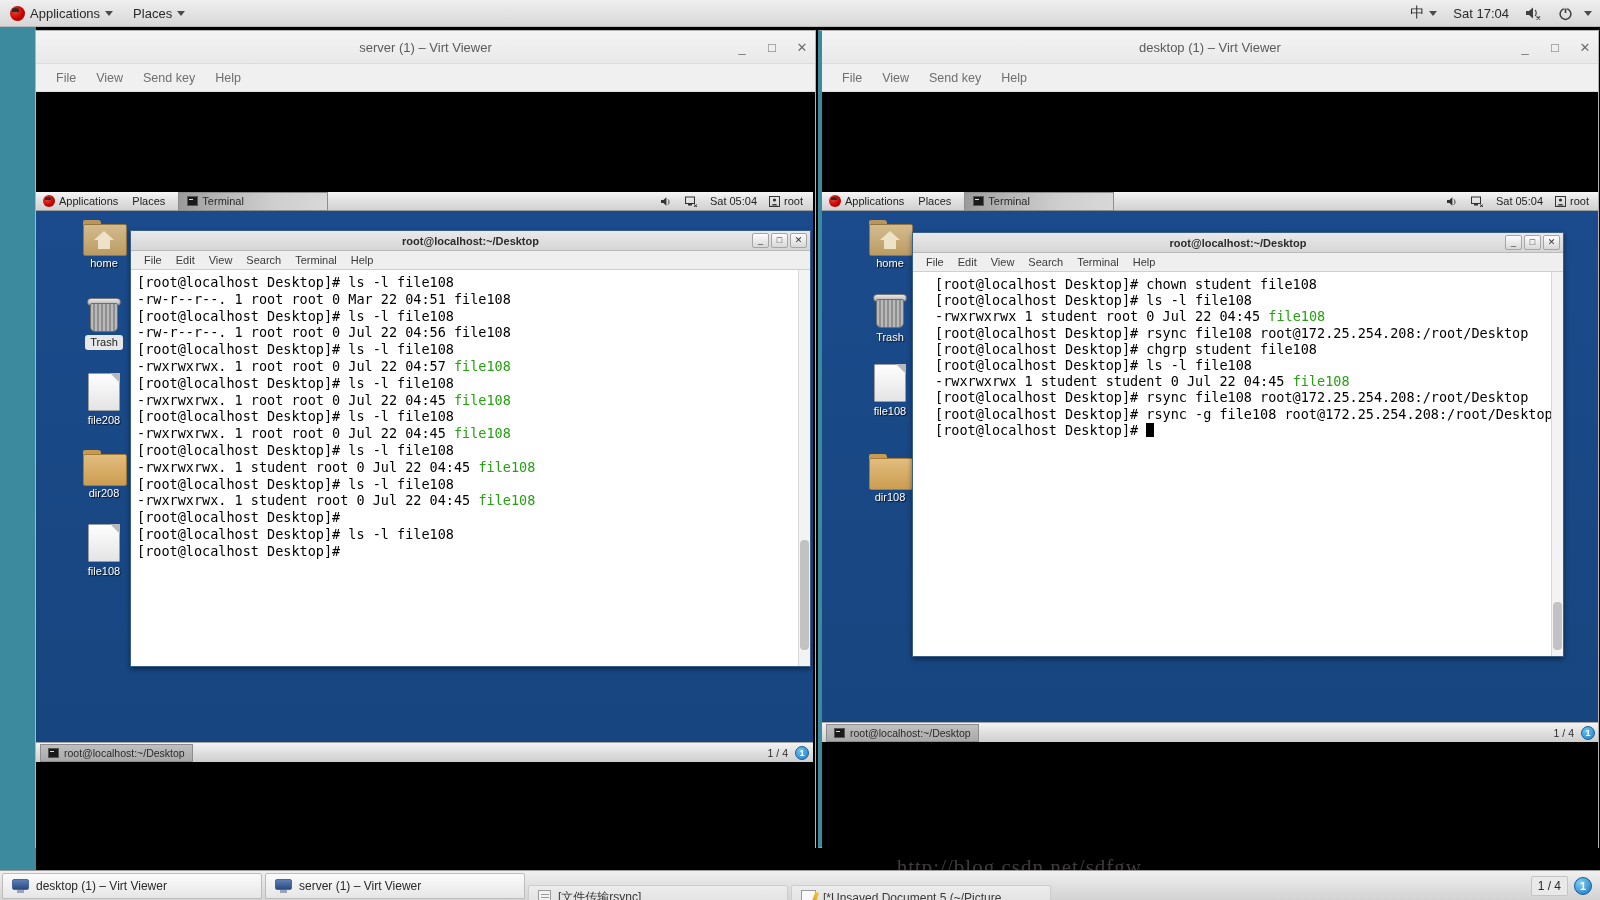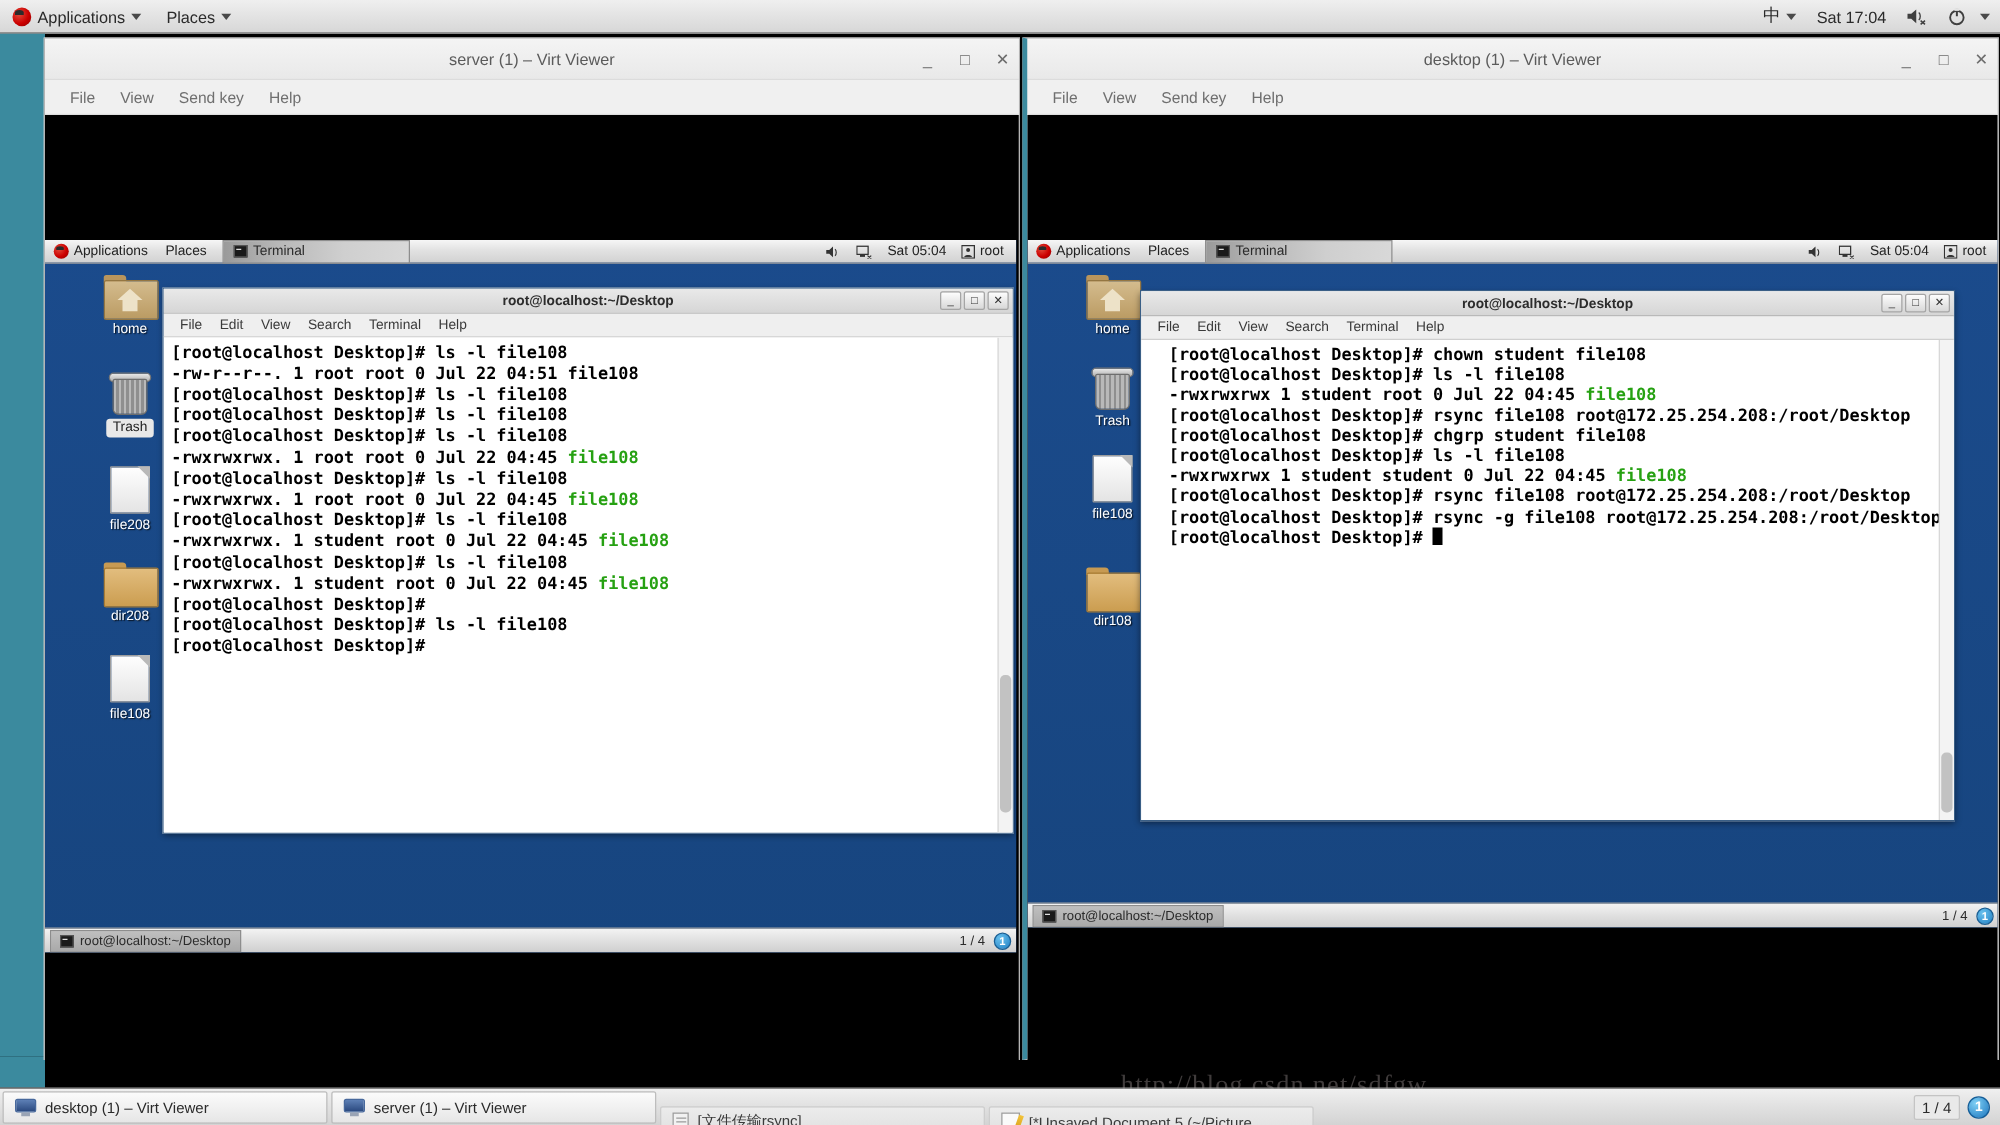--- a/index.html
+++ b/index.html
@@ -117,21 +117,21 @@
   .term-title .tt { position:absolute;left:0;right:0;top:0;line-height:20px;text-align:center;
      font-size:11px;font-weight:bold;color:#2c2c2c; }
   .term-title .tbtns{position:absolute;right:3px;top:2px;display:flex;gap:2px;}
   .term-title .tbtns i{display:block;width:17px;height:15px;
      background:linear-gradient(to bottom,#fdfdfd,#d8d8d8);border:1px solid #a5a5a5;border-radius:2px;
      font-style:normal;font-size:9px;line-height:13px;text-align:center;color:#333;cursor:pointer;}
   .term-menu { height:19px; display:flex; align-items:center; padding-left:6px;
      background:#efefef; border-bottom:1px solid #cfcfcf; }
   .term-menu span { font-size:11px; color:#3a3a3a; padding:0 7px; line-height:19px; cursor:default; }
   .term-body { background:#fff; overflow:hidden; position:relative;
-     font-family:"DejaVu Sans Mono","Liberation Mono",monospace;font-weight:bold; }
+     font-family:"DejaVu Sans Mono","Liberation Mono",monospace; }
   .tline { white-space:pre; color:#000; }
   .tline .g { color:#26a112; }
   .cursor { display:inline-block; width:8px; height:14px; background:#000; vertical-align:-2px; }
   .term-scroll { position:absolute; right:0; top:0; width:12px; bottom:0; background:#f3f3f3; border-left:1px solid #d8d8d8;}
   .term-scroll .thumb{position:absolute;left:1px;width:9px;background:#c2c2c2;border-radius:4px;}
 
   
   .g-bottom { position:absolute; left:0; width:100%; height:20px;
      background:linear-gradient(to bottom,#f3f3f3 0%,#e0e0e0 50%,#cfcfcf 100%);
      border-top:1px solid #a6a6a6; display:flex; align-items:center; font-size:10.5px; color:#2b2b2b; }
@@ -324,23 +324,25 @@
             <span>View</span>
             <span>Search</span>
             <span>Terminal</span>
             <span>Help</span>
           </div>
           <div class="term-body" id="term-left" style="height:396px; padding:4px 6px; font-size:13.5px; line-height:16.8px;">
             <div class="term-scroll">
                 <div class="thumb" style="top:270px;height:110px;"></div>
               </div>
           <div class="tline">[root@localhost Desktop]# ls -l file108</div>
-              <div class="tline">-rw-r--r--. 1 root root 0 Jul 22 04:51 file108</div>
-              <div class="tline">[root@localhost Desktop]# ls -l file108</div>
-              <div class="tline">[root@localhost Desktop]# ls -l file108</div>
+              <div class="tline">-rw-r--r--. 1 root root 0 Mar 22 04:51 file108</div>
+              <div class="tline">[root@localhost Desktop]# ls -l file108</div>
+              <div class="tline">-rw-r--r--. 1 root root 0 Jul 22 04:56 file108</div>
+              <div class="tline">[root@localhost Desktop]# ls -l file108</div>
+              <div class="tline">-rwxrwxrwx. 1 root root 0 Jul 22 04:57 <span class="g">file108</span></div>
               <div class="tline">[root@localhost Desktop]# ls -l file108</div>
               <div class="tline">-rwxrwxrwx. 1 root root 0 Jul 22 04:45 <span class="g">file108</span></div>
               <div class="tline">[root@localhost Desktop]# ls -l file108</div>
               <div class="tline">-rwxrwxrwx. 1 root root 0 Jul 22 04:45 <span class="g">file108</span></div>
               <div class="tline">[root@localhost Desktop]# ls -l file108</div>
               <div class="tline">-rwxrwxrwx. 1 student root 0 Jul 22 04:45 <span class="g">file108</span></div>
               <div class="tline">[root@localhost Desktop]# ls -l file108</div>
               <div class="tline">-rwxrwxrwx. 1 student root 0 Jul 22 04:45 <span class="g">file108</span></div>
               <div class="tline">[root@localhost Desktop]#</div>
               <div class="tline">[root@localhost Desktop]# ls -l file108</div>

